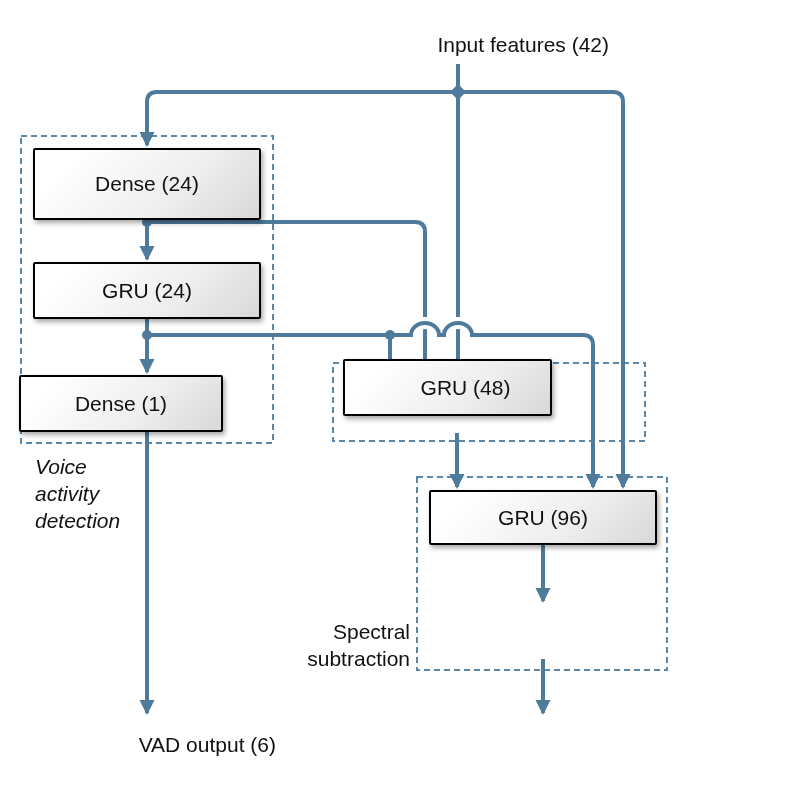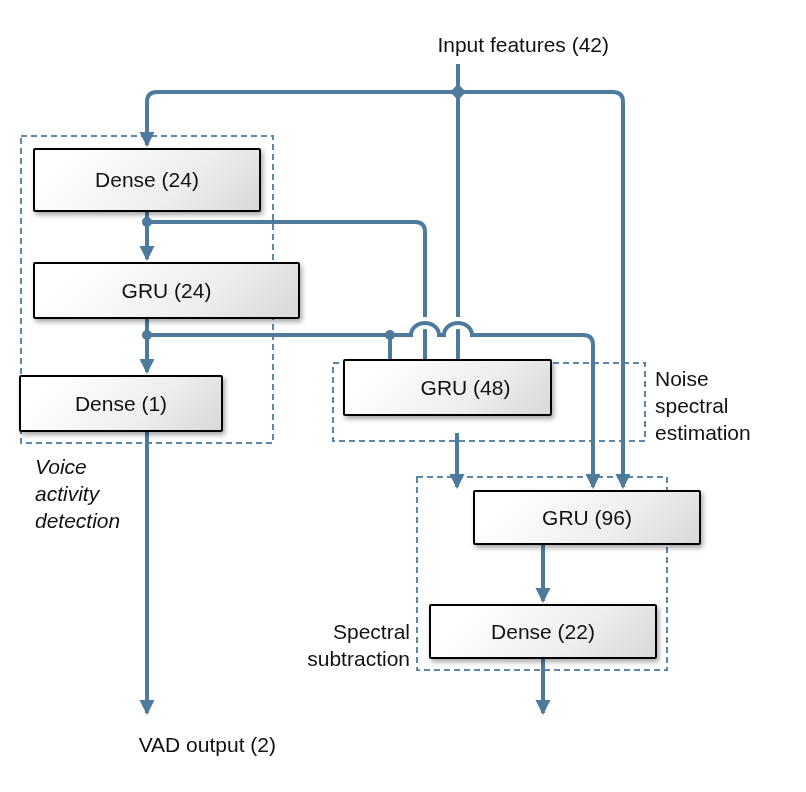--- a/index.html
+++ b/index.html
@@ -83,35 +83,31 @@
     <circle class="dot" cx="147" cy="335" r="5"></circle>
     <circle class="dot" cx="390" cy="335" r="5"></circle>
   </svg>
 
   <div class="lbl center" style="left:309px;top:31px;width:300px;">Input features (42)</div>
 
   <div class="lbl" style="left:35px;top:453px;font-style:italic;">Voice
 activity
 detection</div>
 
-  <div class="lbl" style="left:655px;top:365px;">Noise
-spectral
-estimation</div>
 
   <div class="lbl right" style="left:240px;top:618px;width:170px;">Spectral
 subtraction</div>
 
-  <div class="lbl center" style="left:16px;top:731px;width:260px;">VAD output (2)</div>
+  <div class="lbl center" style="left:16px;top:731px;width:260px;">VAD output (6)</div>
 
 
-  <div class="node" style="left:33px;top:148px;width:228px;height:64px;">Dense (24)</div>
+  <div class="node" style="left:33px;top:148px;width:228px;height:72px;">Dense (24)</div>
 
-  <div class="node" style="left:33px;top:262px;width:267px;height:57px;text-align:right;">GRU (24)</div>
+  <div class="node" style="left:33px;top:262px;width:228px;height:57px;text-align:right;">GRU (24)</div>
 
   <div class="node" style="left:19px;top:375px;width:204px;height:57px;">Dense (1)</div>
 
   <div class="node" style="left:343px;top:359px;width:209px;height:57px;padding-left:36px;">GRU (48)</div>
 
-  <div class="node" style="left:429px;top:490px;width:228px;height:55px;margin-left:44px;">GRU (96)</div>
+  <div class="node" style="left:429px;top:490px;width:228px;height:55px;">GRU (96)</div>
 
-  <div class="node" style="left:429px;top:604px;width:228px;height:55px;">Dense (22)</div>
 
 </div>
 
 </body></html>

